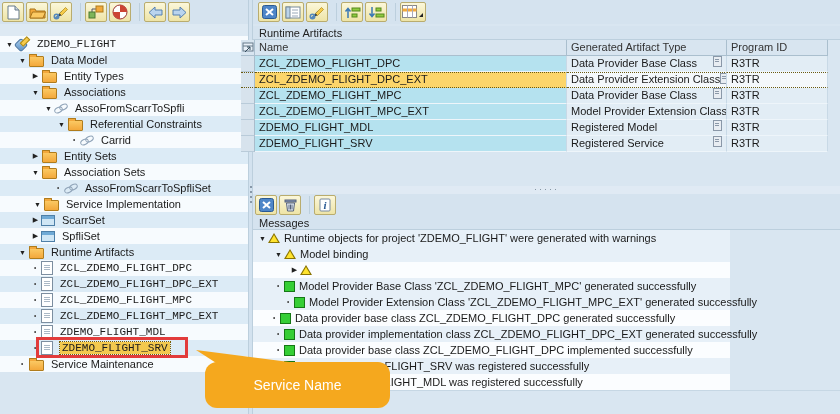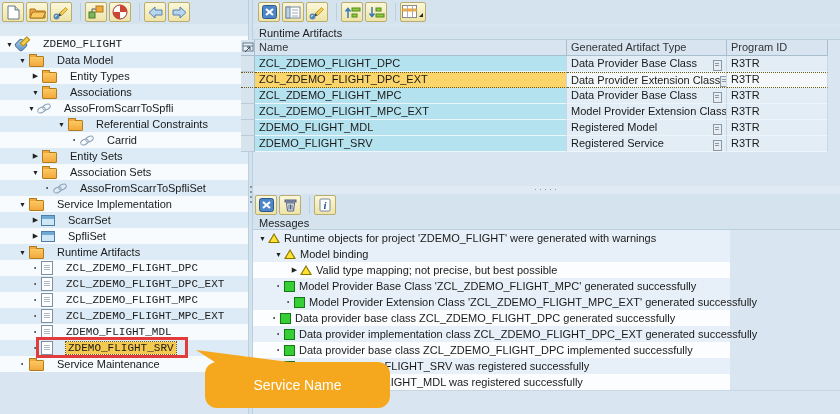--- a/index.html
+++ b/index.html
@@ -18,21 +18,21 @@
   #left-toolbar{left:0;top:0;width:248px;height:24px;padding-left:2px;}
   #tree-head{position:absolute;left:0;top:24px;width:248px;height:12px;
              background:#dde9f3;border-bottom:1px solid #c8d8e5;}
   #tree{position:absolute;left:0;top:36px;width:248px;background:#f5fafd;}
   .trow{height:16px;display:flex;align-items:center;white-space:nowrap;background:#f7fbfe;}
   .trow:nth-child(even){background:#dcebf6;}
   .exp{width:11px;text-align:center;font-size:7px;color:#222;flex:none;}
   .exp-open::before{content:"▼";}
   .exp-closed::before{content:"▶";}
   .exp-leaf::before{content:"·";font-size:12px;font-weight:bold;color:#555;}
-  .lbl{margin-left:10px;}
+  .lbl{margin-left:4px;}
   .mono{font-family:"Liberation Mono","DejaVu Sans Mono",monospace;font-size:11px;}
   .hl{background:#f3c94e;outline:1px dotted #7a5c00;padding:0 2px;}
 
   
   .i-folder{flex:none;width:13px;height:9px;background:linear-gradient(#fbc963,#f3a83b);
             border:1px solid #b07c1c;border-radius:1px;position:relative;margin:2px 3px 0 1px;}
   .i-folder::before{content:"";position:absolute;top:-3px;left:-1px;width:6px;height:2px;
             background:#f3a83b;border:1px solid #b07c1c;border-bottom:none;border-radius:1px 1px 0 0;}
   .i-doc{flex:none;width:10px;height:12px;background:#fff;border:1px solid #7c8ea0;position:relative;margin-right:3px;}
   .i-doc::before{content:"";position:absolute;left:2px;top:3px;width:6px;height:1px;
@@ -75,21 +75,21 @@
   #rt-table{position:absolute;left:241px;top:40px;width:587px;}
   .hdr,.row{display:flex;height:16px;}
   .c{box-sizing:border-box;line-height:15px;padding:0 4px;overflow:hidden;white-space:nowrap;flex:none;}
   .hdr .c{background:#d8e5f0;border-right:1px solid #aabfce;border-bottom:1px solid #aabfce;color:#333;}
   .row .c{border-right:1px solid #c8d9e6;border-bottom:1px solid #eef5fa;}
   .c-sel{width:14px;padding:0;}
   .row .c-sel{background:#d7e3ed;border-right:1px solid #a9bccb;border-bottom:1px solid #b9cbd9;}
   .c-name{width:312px;}
   .row .c-name{background:#b5e2ef;}
   .c-type{width:160px;}
-  .row .c-type{background:#e2edf5;display:flex;align-items:flex-end;justify-content:space-between;}
+  .row .c-type{background:#e2edf5;display:flex;align-items:flex-start;justify-content:space-between;}
   .c-prog{flex:1 1 auto;}
   .row .c-prog{background:#e2edf5;}
   .row.selected .c-name{background:#fcd56a;}
   .row.selected .c-type,.row.selected .c-prog{background:#f4f8fb;}
   .row.selected .c{border-top:1px dotted #6b5b10;border-bottom:1px dotted #6b5b10;height:16px;line-height:13px;}
   #rt-spacer{position:absolute;left:253px;top:152px;width:587px;height:34px;background:#d9e6f1;}
 
   #msg-toolbar{left:253px;top:194px;width:587px;height:22px;padding-left:2px;}
   #msg-title{top:216px;}
   #msgs{position:absolute;left:253px;top:230px;width:477px;}
@@ -193,21 +193,21 @@
     <div class="trow" style="padding-left:30px">
         <span class="exp exp-closed"></span>
         <span class="i-folder"></span>
         <span class="lbl">Entity Types</span>
       </div>
     <div class="trow" style="padding-left:30px">
         <span class="exp exp-open"></span>
         <span class="i-folder"></span>
         <span class="lbl">Associations</span>
       </div>
-    <div class="trow" style="padding-left:26px">
+    <div class="trow" style="padding-left:43px">
         <span class="exp exp-open"></span>
         <span class="i-link"></span>
         <span class="lbl">AssoFromScarrToSpfli</span>
       </div>
     <div class="trow" style="padding-left:56px">
         <span class="exp exp-open"></span>
         <span class="i-folder"></span>
         <span class="lbl">Referential Constraints</span>
       </div>
     <div class="trow" style="padding-left:69px">
@@ -218,26 +218,26 @@
     <div class="trow" style="padding-left:30px">
         <span class="exp exp-closed"></span>
         <span class="i-folder"></span>
         <span class="lbl">Entity Sets</span>
       </div>
     <div class="trow" style="padding-left:30px">
         <span class="exp exp-open"></span>
         <span class="i-folder"></span>
         <span class="lbl">Association Sets</span>
       </div>
-    <div class="trow" style="padding-left:42px">
+    <div class="trow" style="padding-left:53px">
         <span class="exp exp-leaf"></span>
         <span class="i-link"></span>
         <span class="lbl">AssoFromScarrToSpfliSet</span>
       </div>
-    <div class="trow" style="padding-left:17px">
+    <div class="trow" style="padding-left:32px">
         <span class="exp exp-open"></span>
         <span class="i-folder"></span>
         <span class="lbl">Service Implementation</span>
       </div>
     <div class="trow" style="padding-left:30px">
         <span class="exp exp-closed"></span>
         <span class="i-eset"></span>
         <span class="lbl">ScarrSet</span>
       </div>
     <div class="trow" style="padding-left:30px">
@@ -468,21 +468,20 @@
         <span>Runtime objects for project 'ZDEMO_FLIGHT' were generated with warnings</span>
       </div>
     <div class="mrow bgb" style="padding-left:20px">
         <span class="exp exp-open"></span>
         <span class="i-warn"></span>
         <span>Model binding</span>
       </div>
     <div class="mrow bgw" style="padding-left:36px">
         <span class="exp exp-closed"></span>
         <span class="i-warn"></span>
-        <span>Valid type mapping; not precise, but best possible</span>
       </div>
     <div class="mrow bgb" style="padding-left:20px">
         <span class="exp exp-leaf"></span>
         <span class="i-ok"></span>
         <span>Model Provider Base Class 'ZCL_ZDEMO_FLIGHT_MPC' generated successfully</span>
       </div>
     <div class="mrow bgb" style="padding-left:30px">
         <span class="exp exp-leaf"></span>
         <span class="i-ok"></span>
         <span>Model Provider Extension Class 'ZCL_ZDEMO_FLIGHT_MPC_EXT' generated successfully</span>

